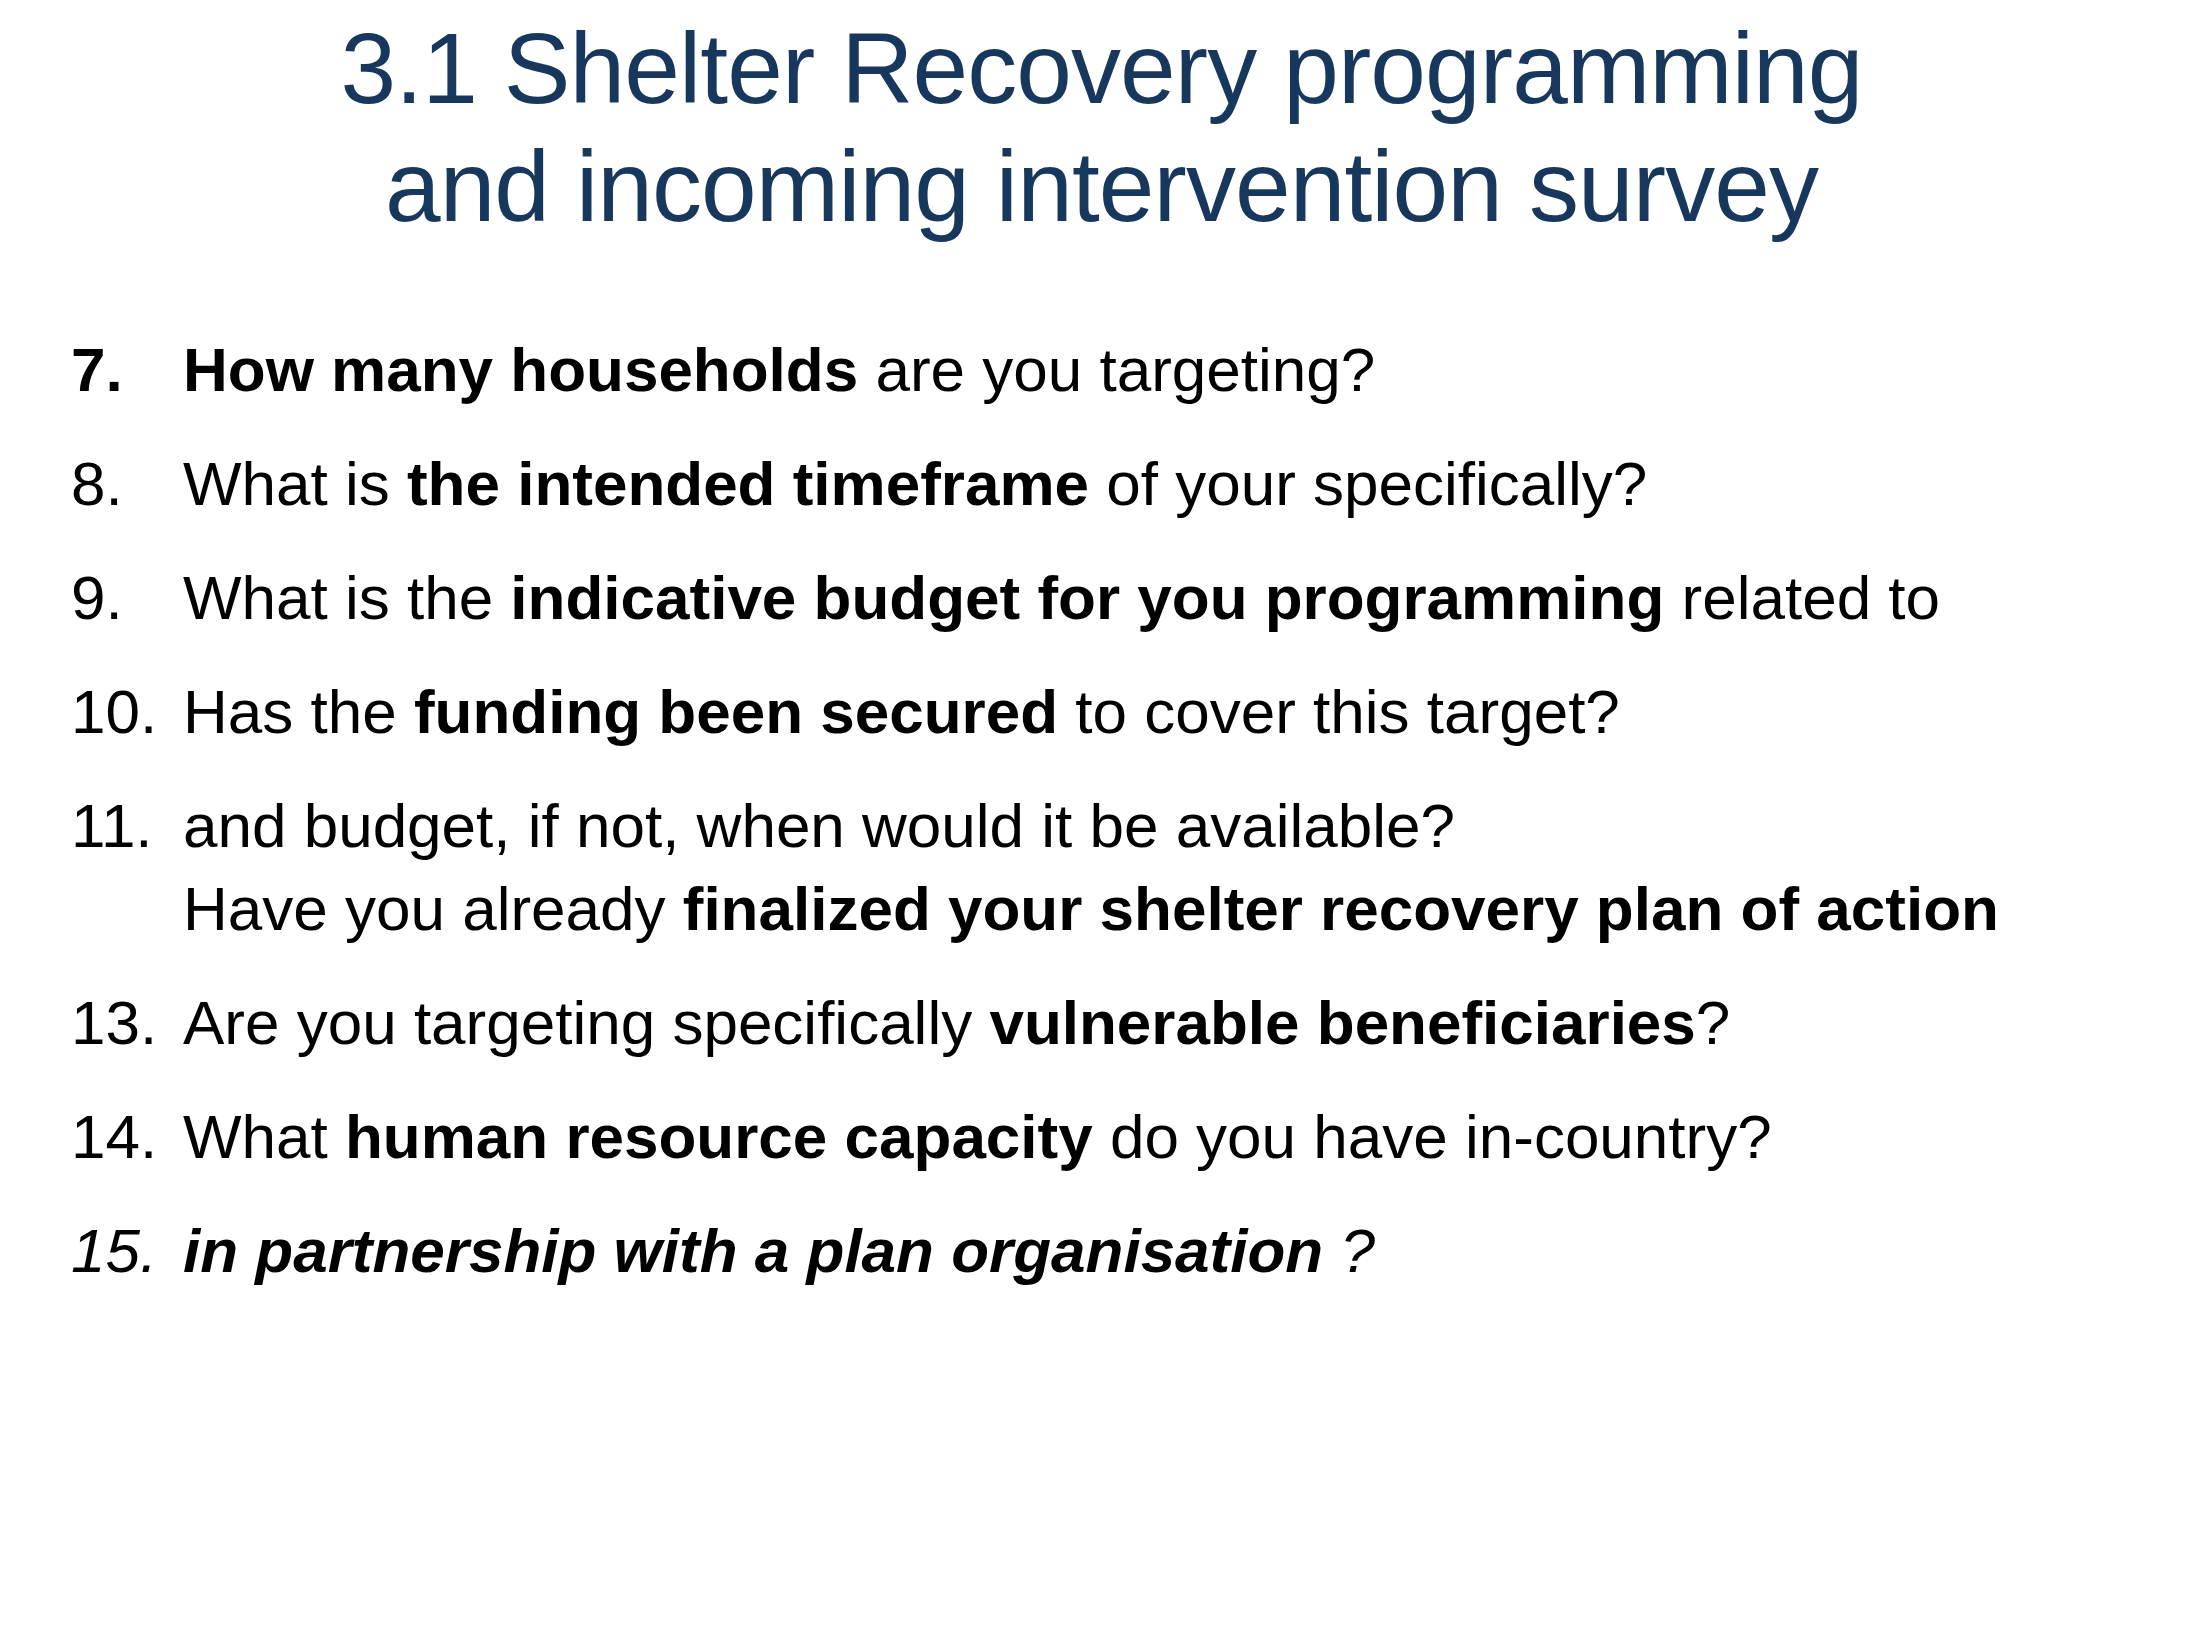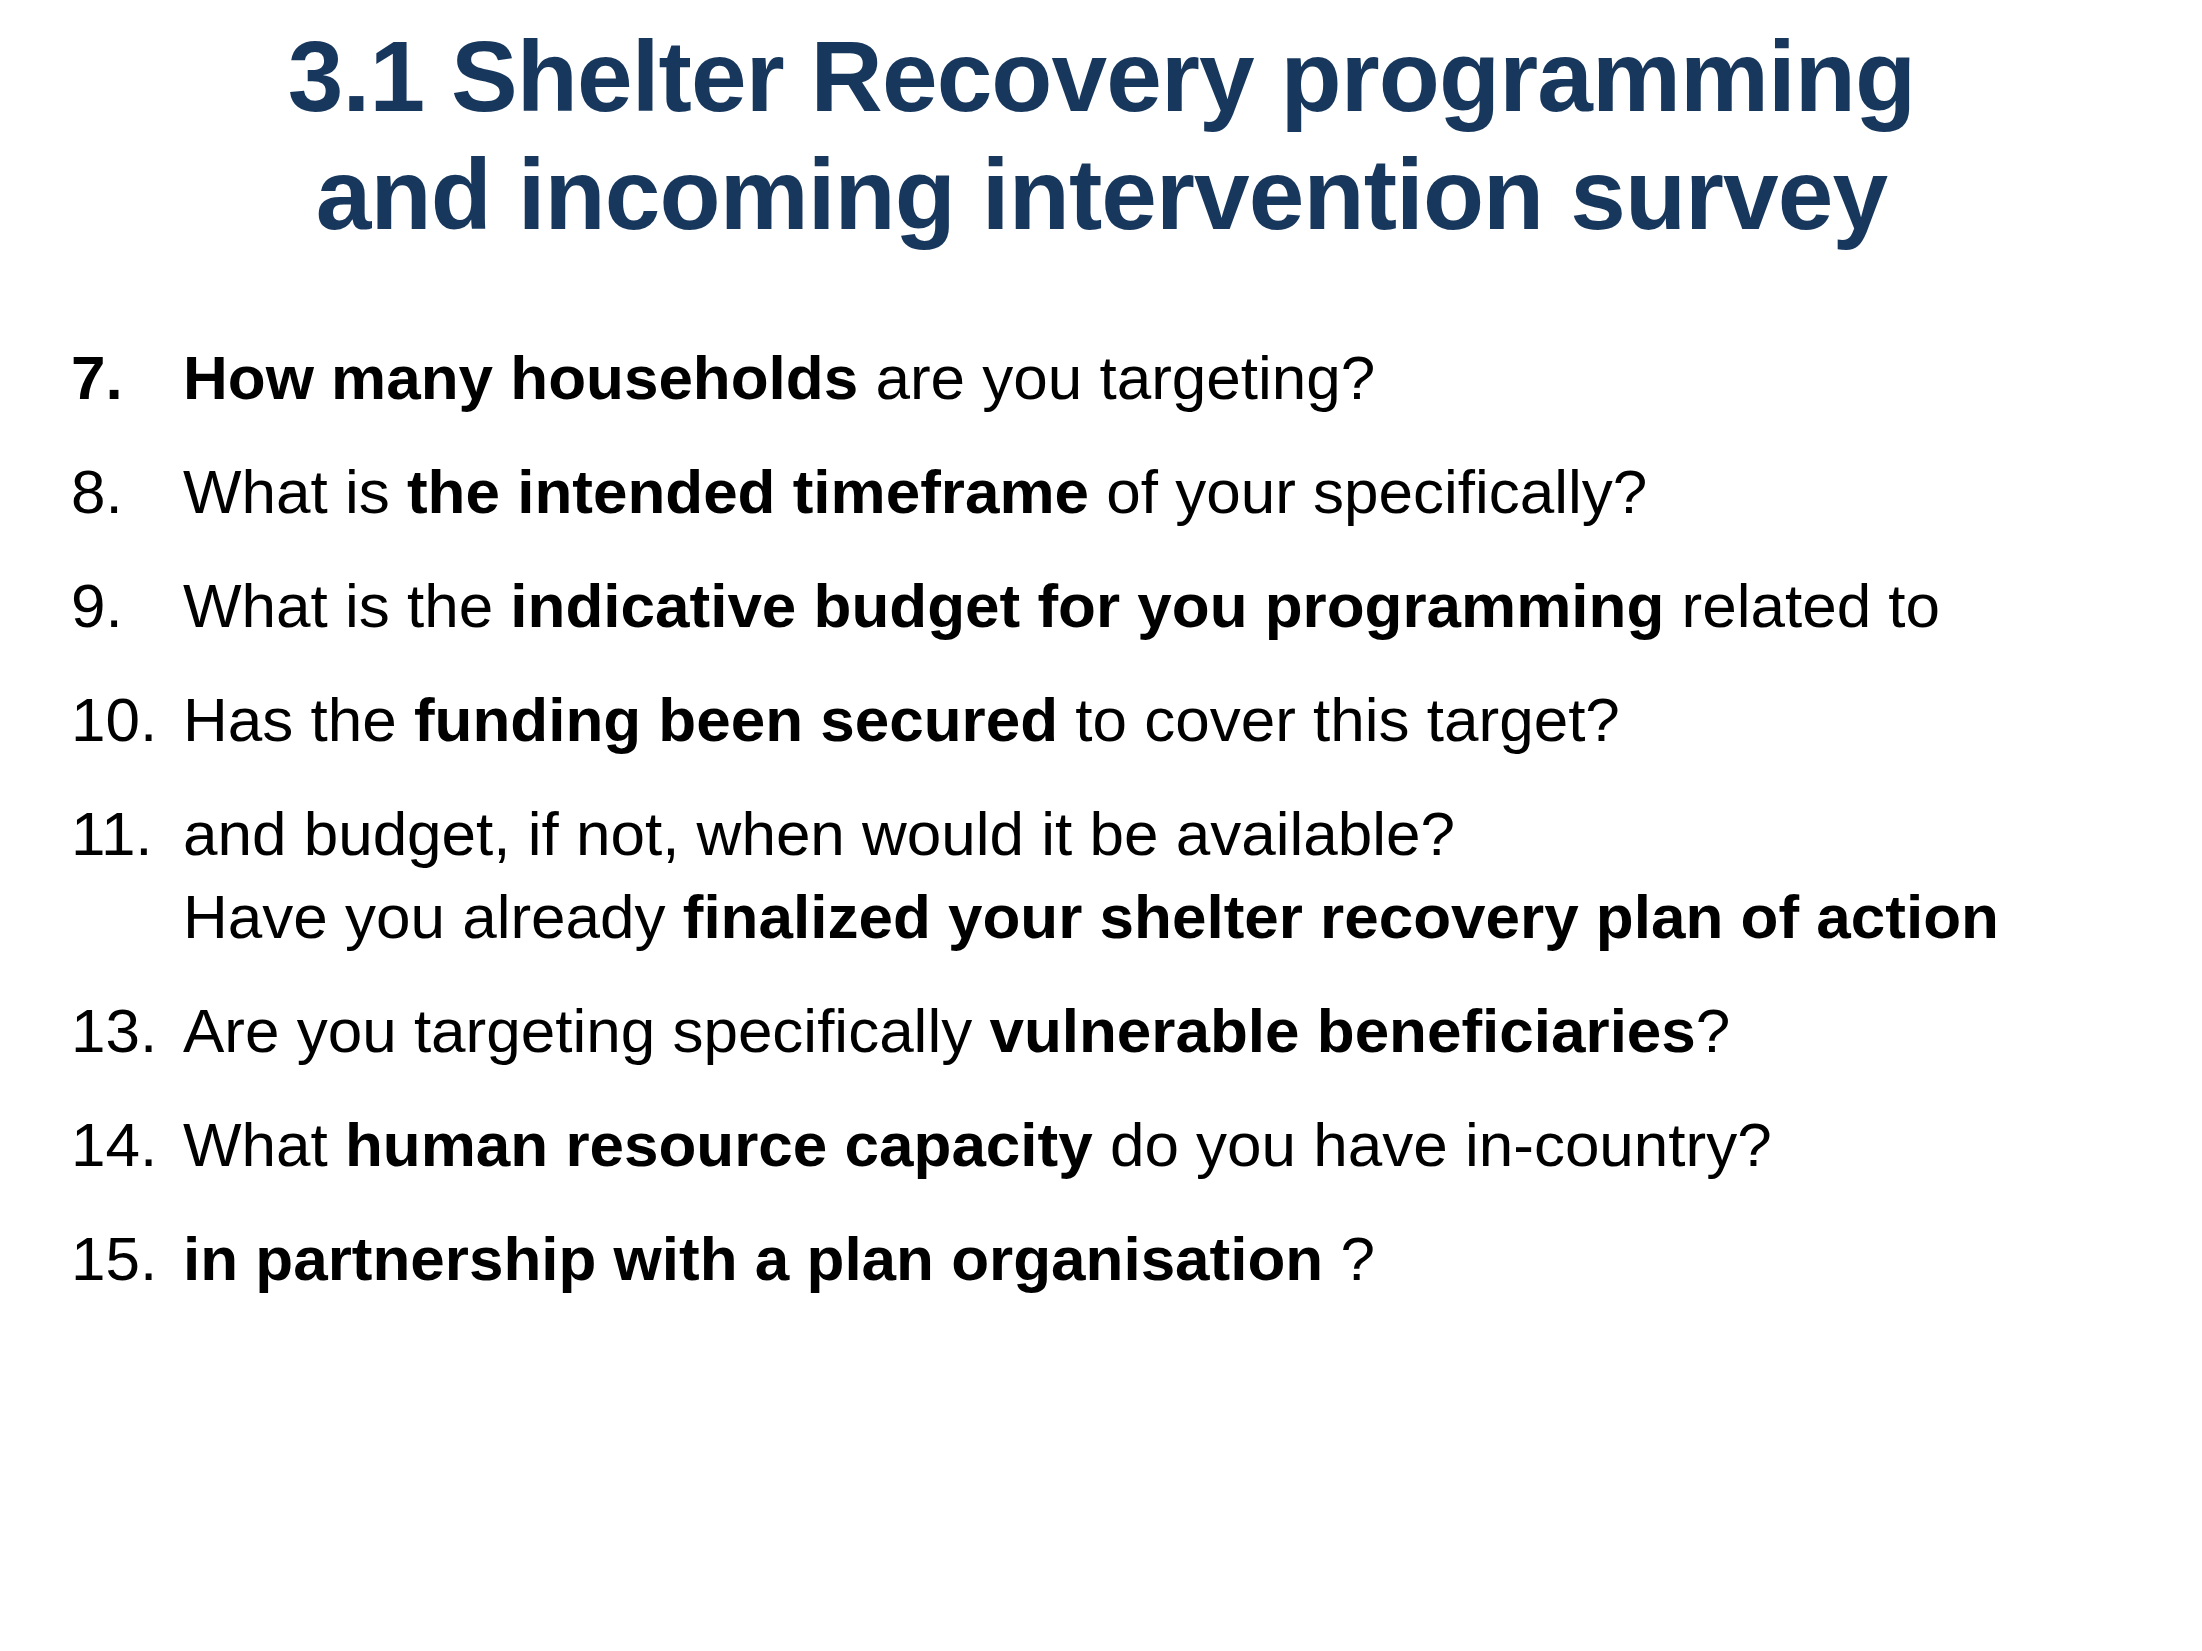--- a/index.html
+++ b/index.html
@@ -15,41 +15,41 @@
     overflow: hidden;
   }
   .slide {
     position: relative;
     width: 2203px;
     height: 1652px;
     background: #ffffff;
     overflow: hidden;
   }
   .title {
-    padding-top: 17px;
+    padding-top: 9px;
     text-align: center;
-    font-weight: bold;
+    font-weight: normal;
     font-size: 100px;
     line-height: 1.18;
     color: #17375d;
     letter-spacing: -0.9px;
   }
   .questions {
     margin-top: 83px;
     padding-left: 71px;
     padding-right: 76px;
   }
   .q {
     display: grid;
     grid-template-columns: 112px 1fr;
     font-size: 62px;
     line-height: 83px;
     margin-bottom: 31px;
   }
-  .q:last-child { margin-bottom: 12px; }
+  .q:last-child { margin-bottom: 12px; font-style: italic; }
   .num { white-space: nowrap; }
   .q-bold-num .num { font-weight: bold; }
   .b { font-weight: bold; }
   .line { display: block; }
 </style>
 </head>
 <body>
 
 <div class="slide">
 

